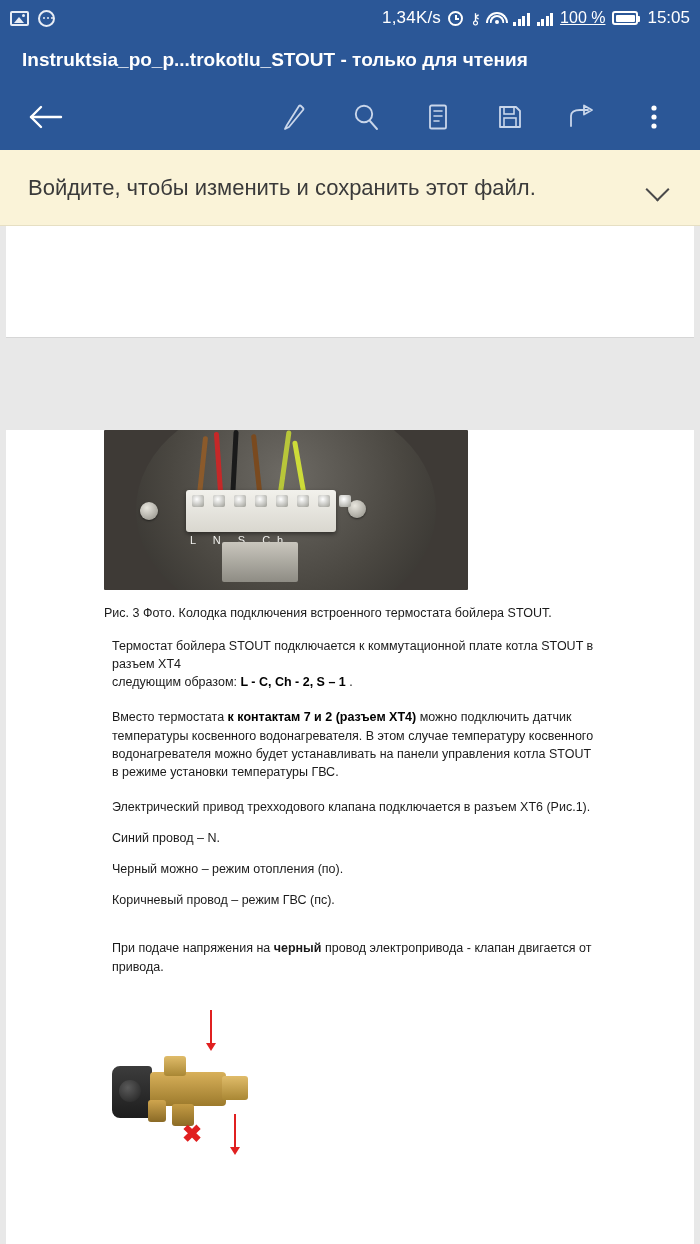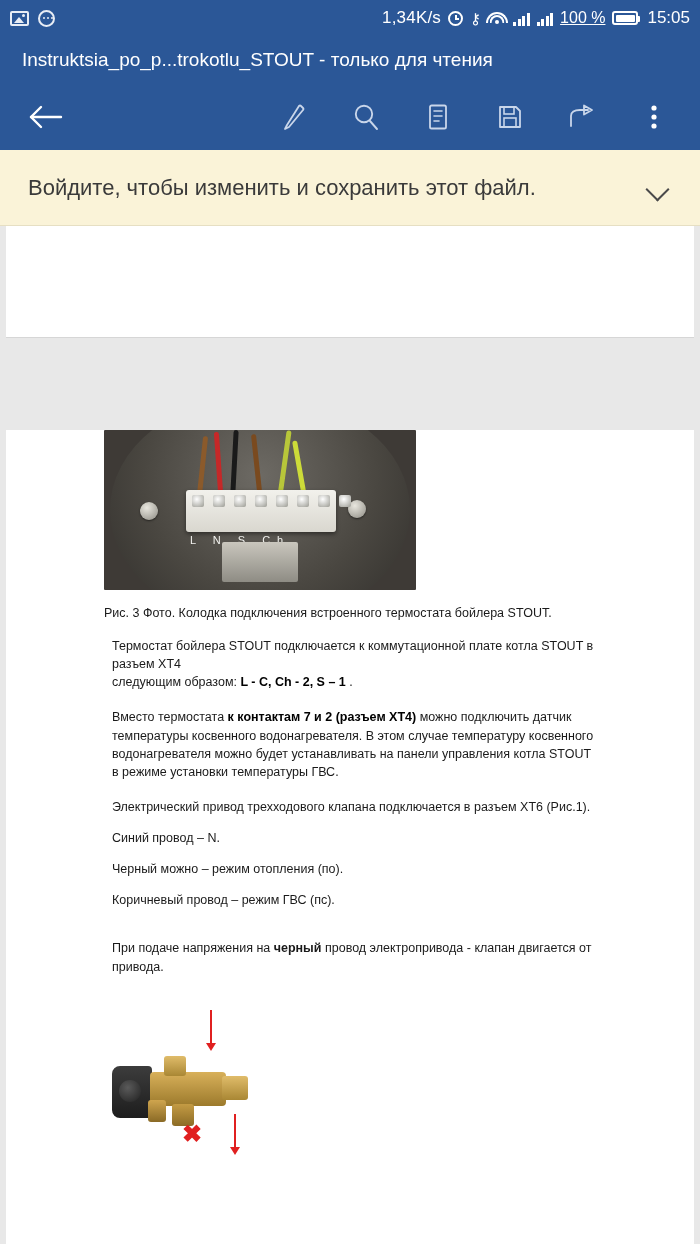--- a/index.html
+++ b/index.html
@@ -167,21 +167,21 @@
     height: 48px;
     background: #2b5797;
     color: #ffffff;
     display: flex;
     align-items: center;
     padding: 0 22px;
     box-sizing: border-box;
   }
   .titlebar .title {
     font-size: 19px;
-    font-weight: 400;
+    font-weight: 700;
     white-space: nowrap;
     overflow: hidden;
     text-overflow: ellipsis;
   }
 
   
   .toolbar {
     height: 66px;
     background: #2b5797;
     display: flex;
@@ -253,21 +253,21 @@
     position: relative;
     min-height: 880px;
   }
 
   .doc-body {
     padding: 0 98px;
   }
 
   .photo1 {
     margin-top: 78px;
-    width: 312px;
+    width: 364px;
     height: 160px;
     position: relative;
     overflow: hidden;
     background: #3e3a36;
     border-radius: 1px;
   }
   
   .photo1 .disc {
     position: absolute;
     left: 50%; top: 50%;

